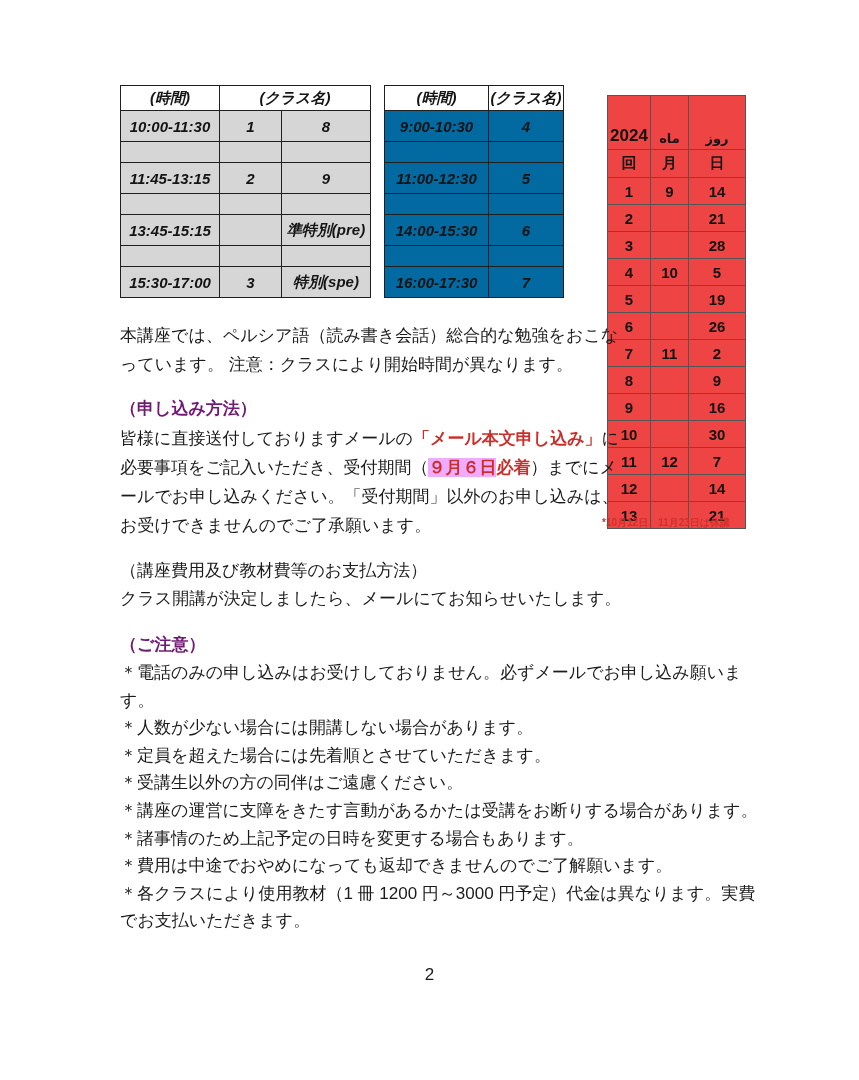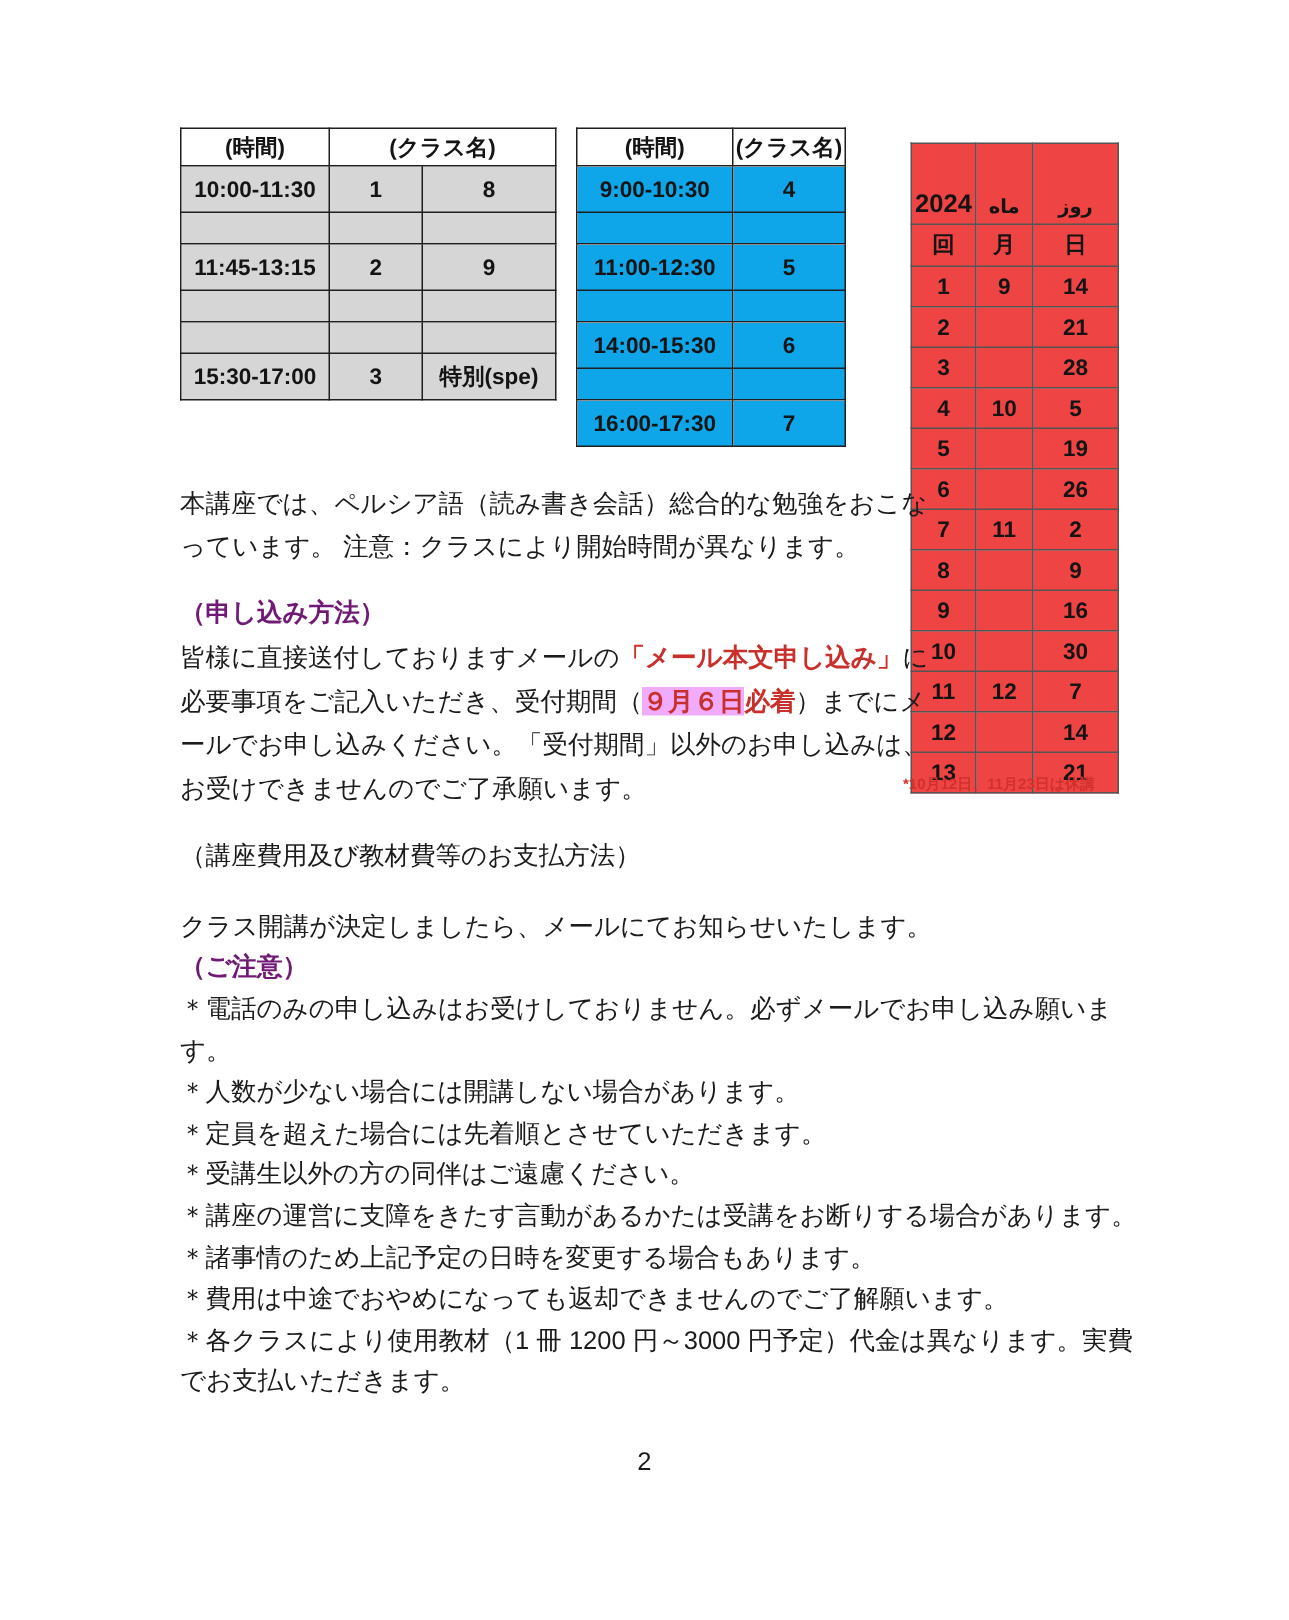--- a/index.html
+++ b/index.html
@@ -7,27 +7,27 @@
     width:859px;height:1080px;background:#ffffff;position:relative;
     font-family:"Liberation Sans","DejaVu Sans",sans-serif;
     color:#1b1b1b;
   }
   .abs{position:absolute;}
 
   
   table{border-collapse:collapse;table-layout:fixed;}
   .tbl td{
     border:1.5px solid #1f1f1f;text-align:center;vertical-align:middle;
-    font-weight:bold;font-size:15px;color:#141414;padding:0;overflow:hidden;white-space:nowrap;
+    font-weight:bold;font-size:15px;color:#141414;padding:0;overflow:hidden;white-space:nowrap;font-style:italic;
   }
   .tbl tr.hdr td{background:#ffffff;height:24px;font-size:15px;}
   .tbl tr.r td{height:30px;}
   .tbl tr.sp td{height:20px;}
   .gray tr.r td,.gray tr.sp td{background:#d6d6d6;}
-  .cream tr.r td,.cream tr.sp td{background:#0ea5e9;}
+  .cream tr.r td,.cream tr.sp td{background:#0369a1;}
 
   
   .cal td{
     border:1px solid #555;text-align:center;vertical-align:middle;
     font-weight:bold;font-size:15px;color:#141414;padding:0;background:#ef4444;white-space:nowrap;
   }
   .cal tr.h1 td{height:50px;vertical-align:bottom;padding-bottom:3px;font-size:17px;}
   .cal tr.h1 td.fa{font-size:13px;}
   .cal tr.h2 td{height:27px;font-size:15px;}
   .cal tr.d td{height:26px;}
@@ -72,20 +72,25 @@
   <tr class="r">
         <td>11:45-13:15</td>
         <td>2</td>
         <td>9</td>
       </tr>
   <tr class="sp">
         <td></td>
         <td></td>
         <td></td>
       </tr>
+  <tr class="r">
+        <td>13:45-15:15</td>
+        <td></td>
+        <td>準特別(pre)</td>
+      </tr>
   <tr class="sp">
         <td></td>
         <td></td>
         <td></td>
       </tr>
   <tr class="r">
         <td>15:30-17:00</td>
         <td>3</td>
         <td>特別(spe)</td>
       </tr>
@@ -221,21 +226,21 @@
 <div class="abs cal-footnote" style="left:602px;top:516px;">*10月12日、11月23日は休講</div>
 
 <div class="abs txt" style="left:120px;top:321px;width:502px;">本講座では、ペルシア語（読み書き会話）総合的な勉強をおこなっています。 注意：クラスにより開始時間が異なります。</div>
 
 <div class="abs heading-red" style="left:120px;top:397px;">（申し込み方法）</div>
 <div class="abs txt" style="left:120px;top:424px;width:502px;">
   <span>皆様に直接送付しておりますメールの</span><span class="red bold">「メール本文申し込み」</span><span>に必要事項をご記入いただき、受付期間（</span><span class="red bold hl">９月６日</span><span class="red bold">必着</span><span>）までにメールでお申し込みください。「受付期間」以外のお申し込みは、お受けできませんのでご了承願います。</span>
 </div>
 
 <div class="abs txt" style="left:120px;top:556px;">（講座費用及び教材費等のお支払方法）</div>
-<div class="abs txt" style="left:120px;top:584px;margin-top:19px;">クラス開講が決定しましたら、メールにてお知らせいたします。</div>
+<div class="abs txt" style="left:120px;top:584px;">クラス開講が決定しましたら、メールにてお知らせいたします。</div>
 
 <div class="abs heading-red" style="left:120px;top:633px;">（ご注意）</div>
 <div class="abs" style="left:120px;top:659px;width:648px;">
   <div class="notice-item">＊電話のみの申し込みはお受けしておりません。必ずメールでお申し込み願います。</div>
   <div class="notice-item">＊人数が少ない場合には開講しない場合があります。</div>
   <div class="notice-item">＊定員を超えた場合には先着順とさせていただきます。</div>
   <div class="notice-item">＊受講生以外の方の同伴はご遠慮ください。</div>
   <div class="notice-item">＊講座の運営に支障をきたす言動があるかたは受講をお断りする場合があります。</div>
   <div class="notice-item">＊諸事情のため上記予定の日時を変更する場合もあります。</div>
   <div class="notice-item">＊費用は中途でおやめになっても返却できませんのでご了解願います。</div>

